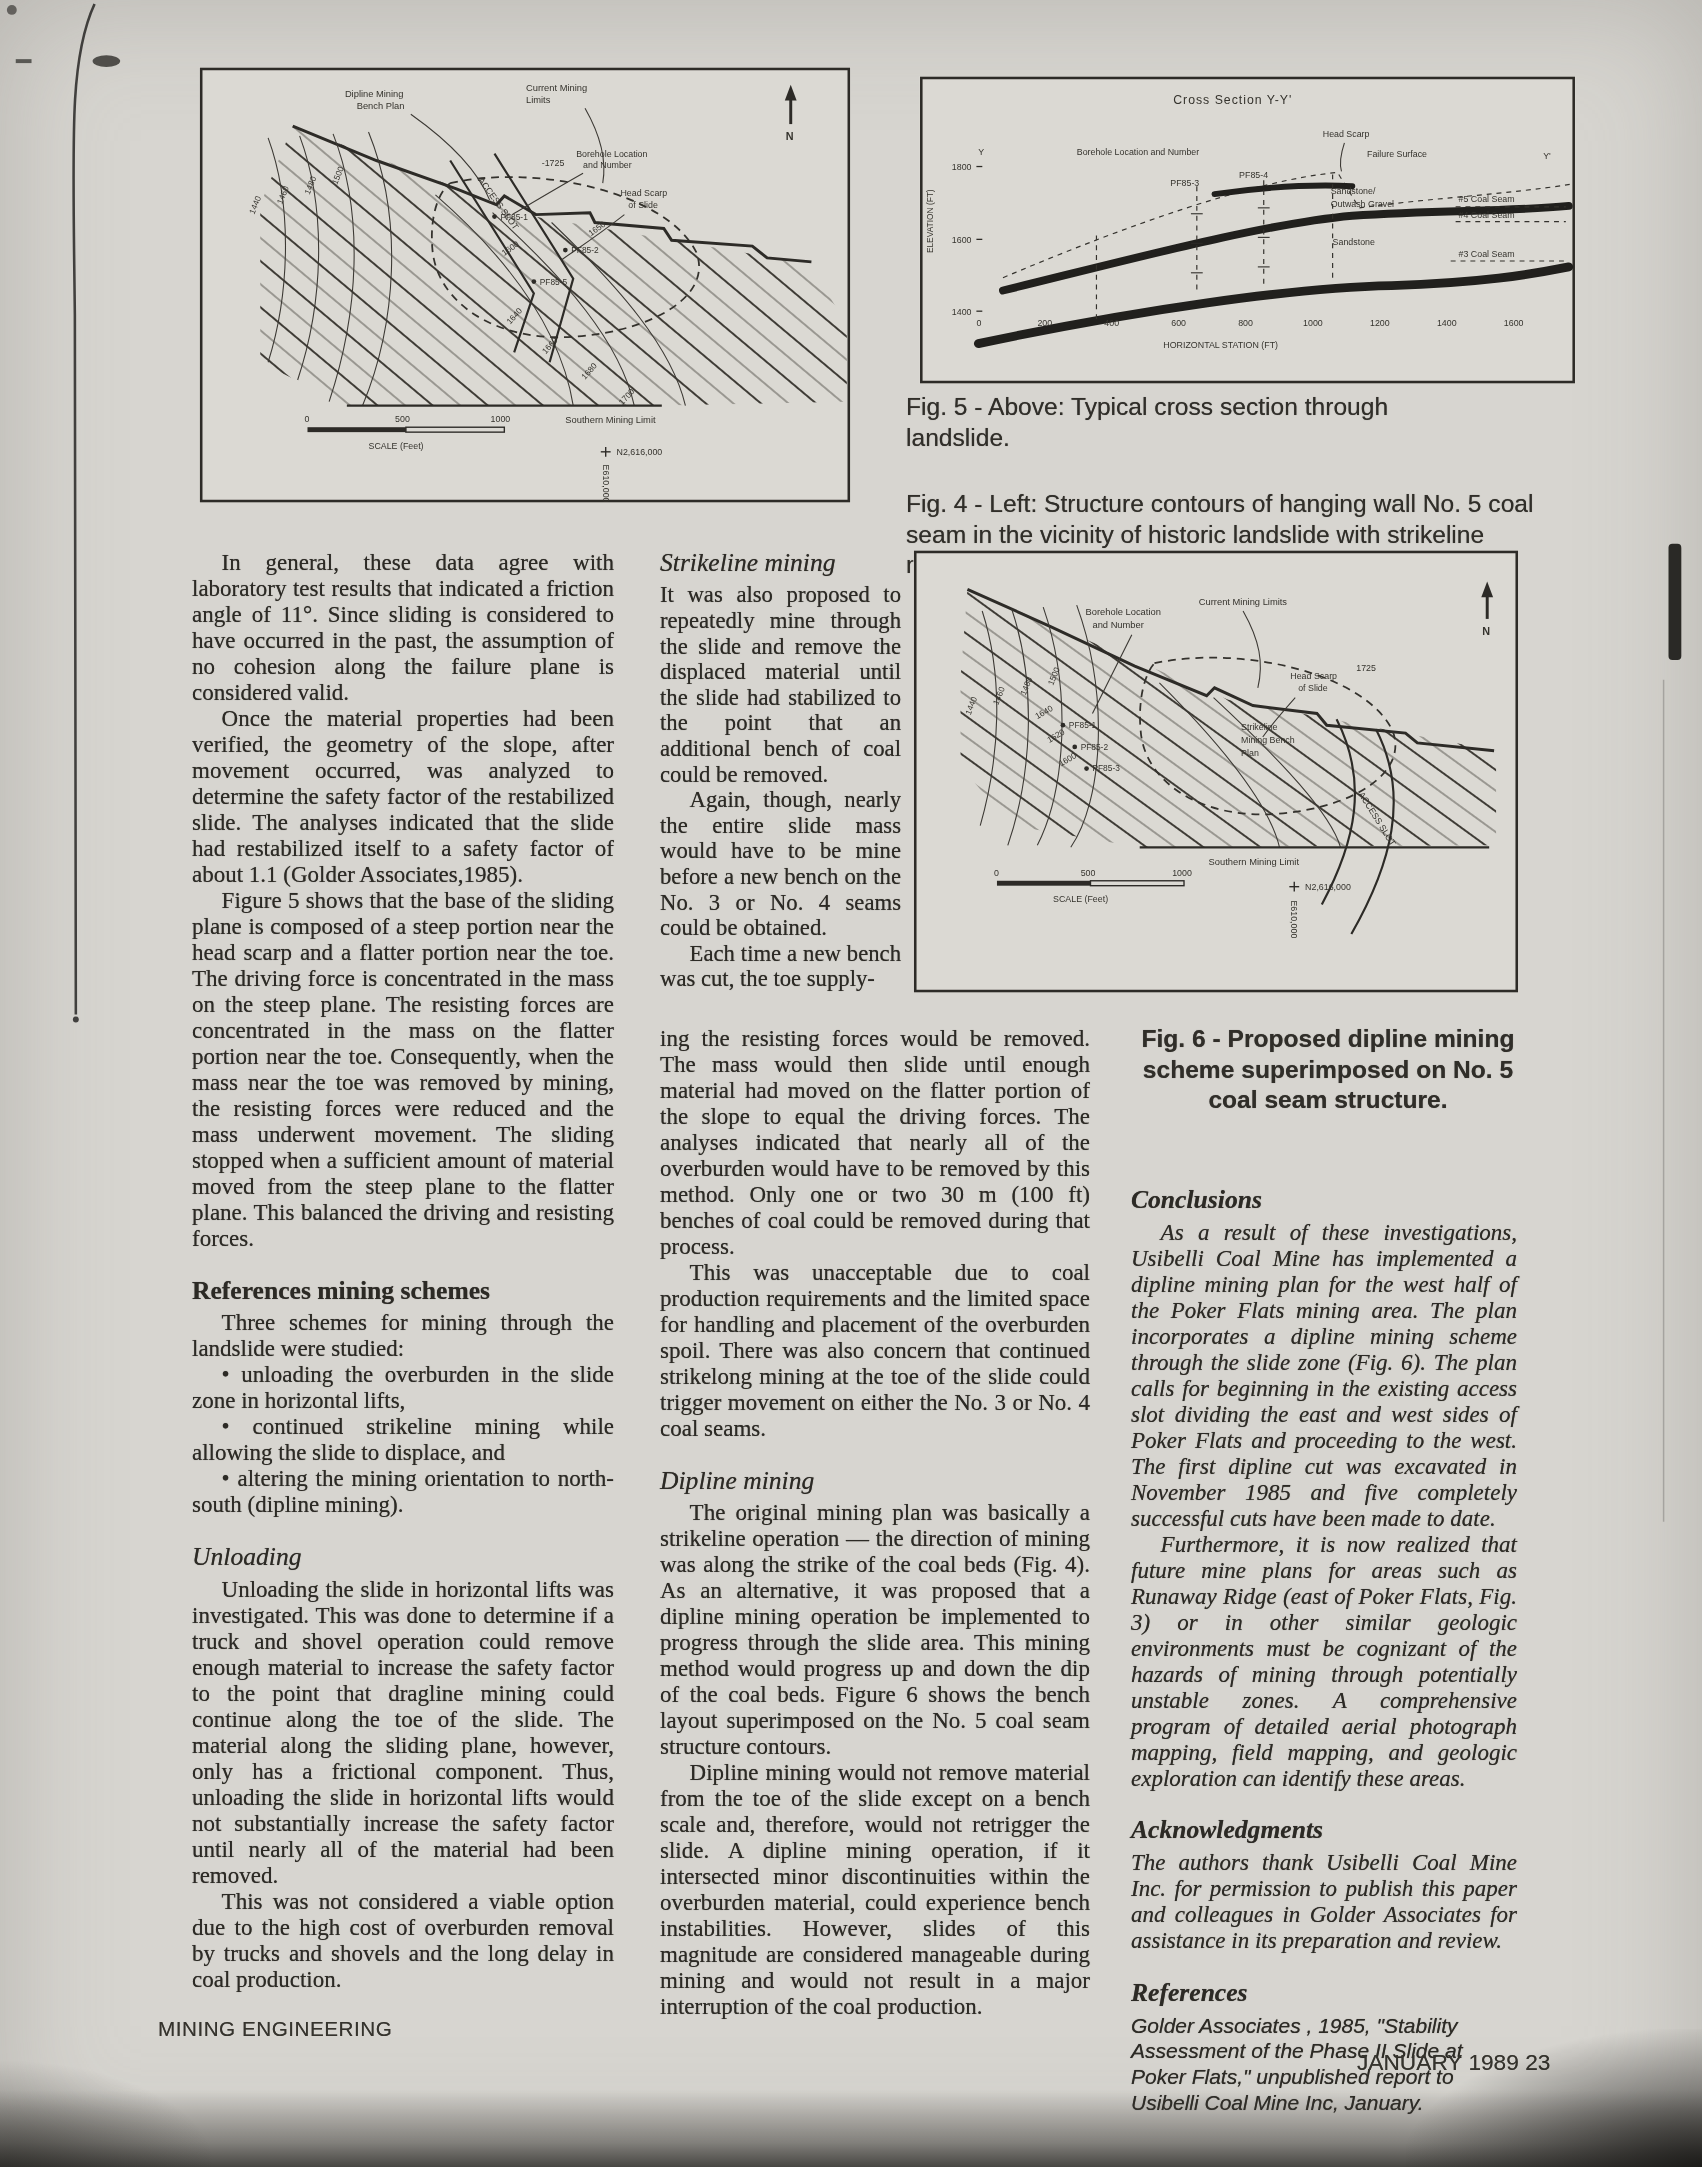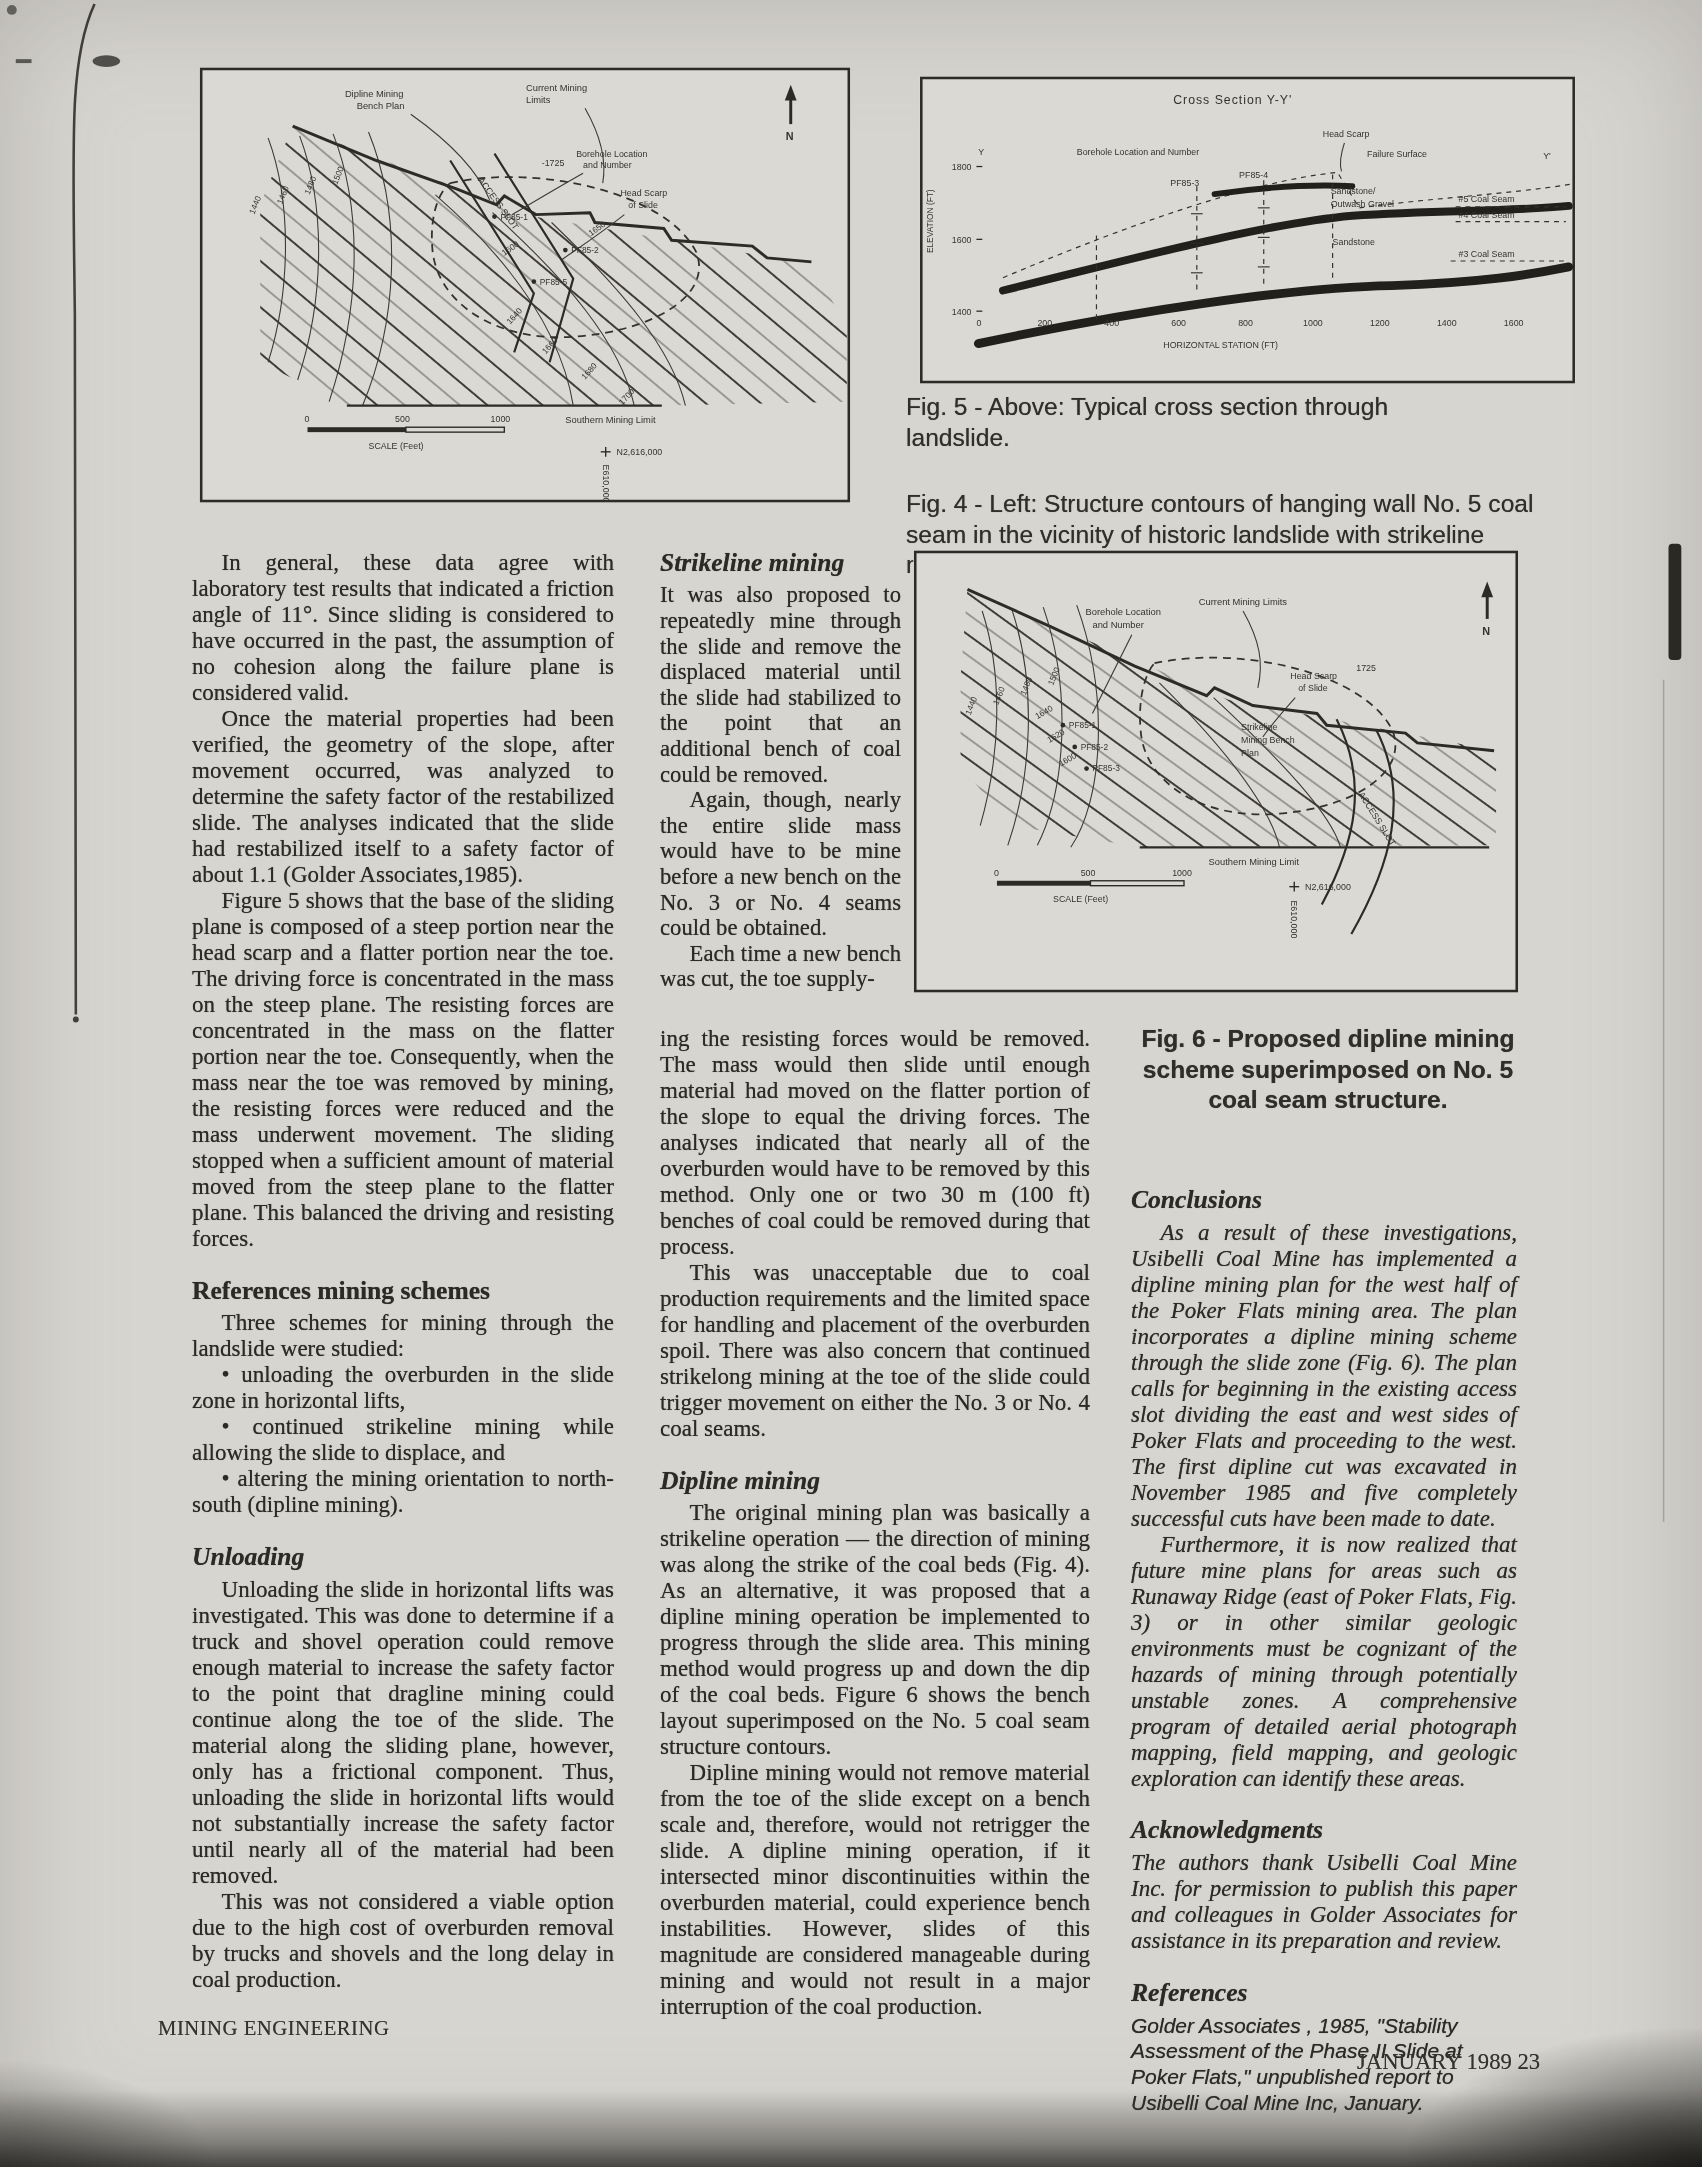--- a/index.html
+++ b/index.html
@@ -20,27 +20,27 @@
   .band2{fill:none;stroke:#21201d;stroke-width:6;stroke-linecap:round;}
   .band3{fill:none;stroke:#21201d;stroke-width:9;stroke-linecap:round;}
   .mark{fill:#2d2b27;}
   .t8{font-size:8.5px;}.t9{font-size:9px;}.t95{font-size:9.5px;}.t11{font-size:11px;font-weight:bold;}
   .t12{font-size:12.5px;letter-spacing:1px;}
   .col{position:absolute;text-align:justify;font-size:23px;line-height:26px;
        text-shadow:0 0 0.7px rgba(45,43,38,.75);margin-top:13px;}
   .col p{margin:0;}
   .ind{text-indent:29.6px;}
   h3{font-size:25.6px;margin:25.6px 0 6.9px 0;font-weight:bold;}
-  h4{font-size:25.6px;margin:25.6px 0 6.9px 0;font-weight:700;font-style:italic;}
+  h4{font-size:25.6px;margin:25.6px 0 6.9px 0;font-weight:400;font-style:italic;}
   .col h3:first-child,.col h4:first-child{margin-top:0;}
   .caption{position:absolute;font-family:"Liberation Sans",sans-serif;font-size:24.6px;
            line-height:30.5px;color:#302e29;text-shadow:0 0 0.7px rgba(45,43,38,.7);}
   .cap-bold{font-weight:600;text-align:center;}
   .refs{font-family:"Liberation Sans",sans-serif;font-size:21px;line-height:25.6px;text-align:left;}
-  .footer{position:absolute;font-family:Liberation Serif, serif;color:#35332d;
+  .footer{position:absolute;font-family:Liberation Sans, sans-serif;color:#35332d;
           text-shadow:0 0 0.6px rgba(45,43,38,.6);}
   .footer-left{left:158px;top:2017px;font-size:20.7px;letter-spacing:0.5px;}
   .footer-right{left:1357px;top:2049px;font-size:22.7px;}
   .artifacts{position:absolute;left:0;top:0;pointer-events:none;}
   .bottom-shade{position:absolute;left:0;bottom:0;width:1702px;height:77px;
     background:linear-gradient(to bottom,rgba(80,78,74,0),rgba(58,56,52,.5) 68%,rgba(36,35,32,.78));}
   .corner-br{position:absolute;right:0;bottom:0;width:296px;height:138px;
     background:radial-gradient(ellipse at bottom right,rgba(22,21,19,.85),rgba(22,21,19,0) 72%);}
   .corner-bl{position:absolute;left:0;bottom:0;width:217px;height:108px;
     background:radial-gradient(ellipse at bottom left,rgba(30,29,26,.55),rgba(30,29,26,0) 70%);}

